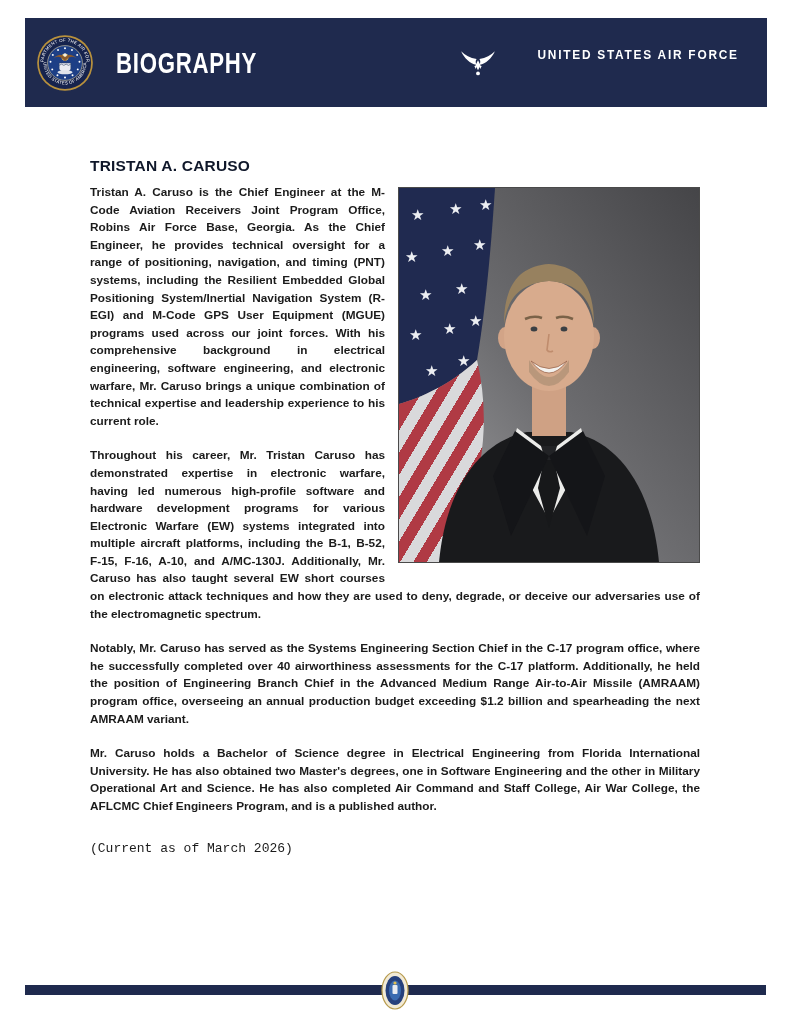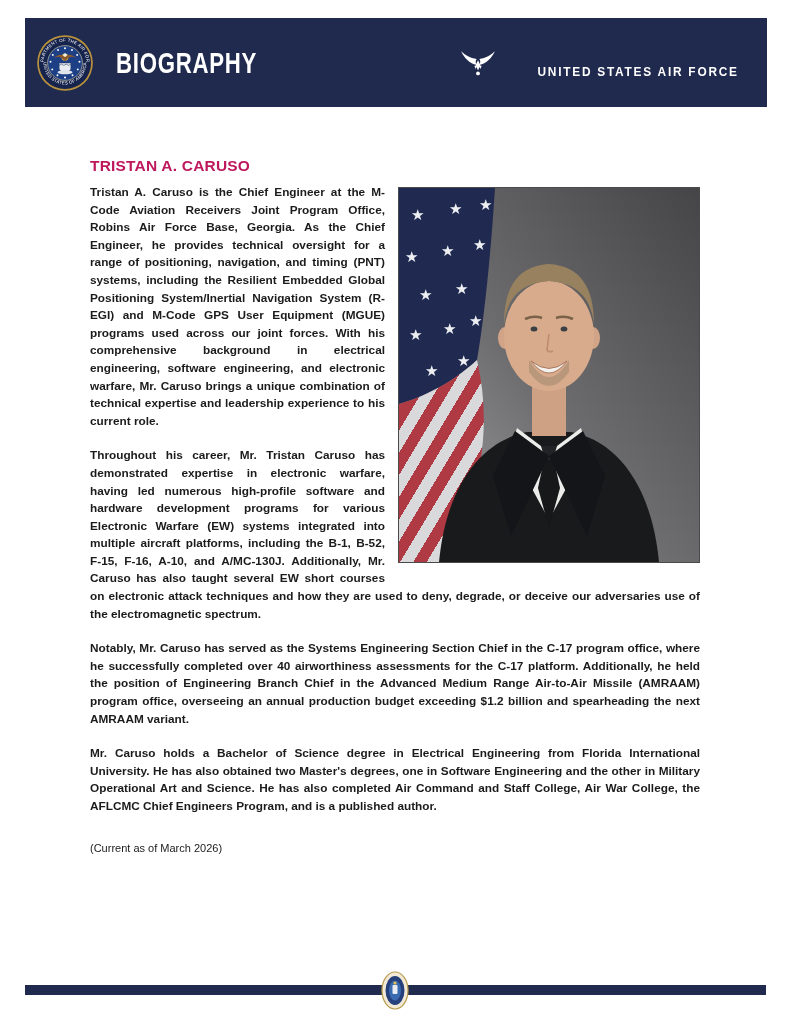--- a/index.html
+++ b/index.html
@@ -5,34 +5,34 @@
   html,body{margin:0;padding:0;background:#ffffff;}
   .page{position:relative;width:791px;height:1024px;background:#ffffff;
         font-family:"Liberation Sans",sans-serif;overflow:hidden;}
 
   
   .header{position:absolute;left:25px;top:18px;width:742px;height:89px;
           background:#1F2A4E;display:flex;align-items:center;}
   .header-seal{width:58px;height:58px;margin-left:11px;flex:0 0 auto;}
   .biography-title{color:#ffffff;font-weight:700;font-size:30px;letter-spacing:1px;
           margin-left:22px;white-space:nowrap;transform:scaleX(.74);transform-origin:left center;}
-  .header-right{margin-left:auto;display:flex;align-items:flex-end;margin-right:28px;}
+  .header-right{margin-left:auto;display:flex;align-items:flex-start;margin-right:28px;}
   .wings-logo{width:36px;height:32px;margin-right:14px;flex:0 0 auto;}
   .af-wordmark{color:#ffffff;font-weight:700;font-size:13.5px;letter-spacing:2px;
           white-space:nowrap;transform:scaleX(.88);transform-origin:right center;}
 
   
   .content{position:absolute;left:90px;top:157px;width:610px;color:#1b1b1b;}
-  .bio-name{margin:0 0 9px 0;font-size:15.5px;font-weight:700;color:#be185d;letter-spacing:.2px;}
+  .bio-name{margin:0 0 9px 0;font-size:15.5px;font-weight:700;color:#0f172a;letter-spacing:.2px;}
   .portrait{float:right;width:302px;height:376px;margin:3px 0 10px 13px;
             border:1px solid #4a4a4a;box-sizing:border-box;background:#777;}
   .portrait svg{display:block;width:100%;height:100%;}
   p.body-par{margin:0 0 17px 0;font-size:11.8px;line-height:17.6px;
              text-align:justify;text-justify:inter-word;font-weight:bold;}
-  p.current-line{margin:24px 0 0 0;font-size:11px;line-height:17.6px;text-align:left;}
+  p.current-line{margin:24px 0 0 0;font-size:13px;line-height:17.6px;text-align:left;font-family:Liberation Mono, monospace;}
 
   
   .footer-bar{position:absolute;left:25px;top:985px;width:741px;height:10px;background:#1F2A4E;}
   .footer-seal{position:absolute;left:381px;top:971px;width:28px;height:39px;}
 </style>
 </head>
 <body>
 
 <div class="page">
 

